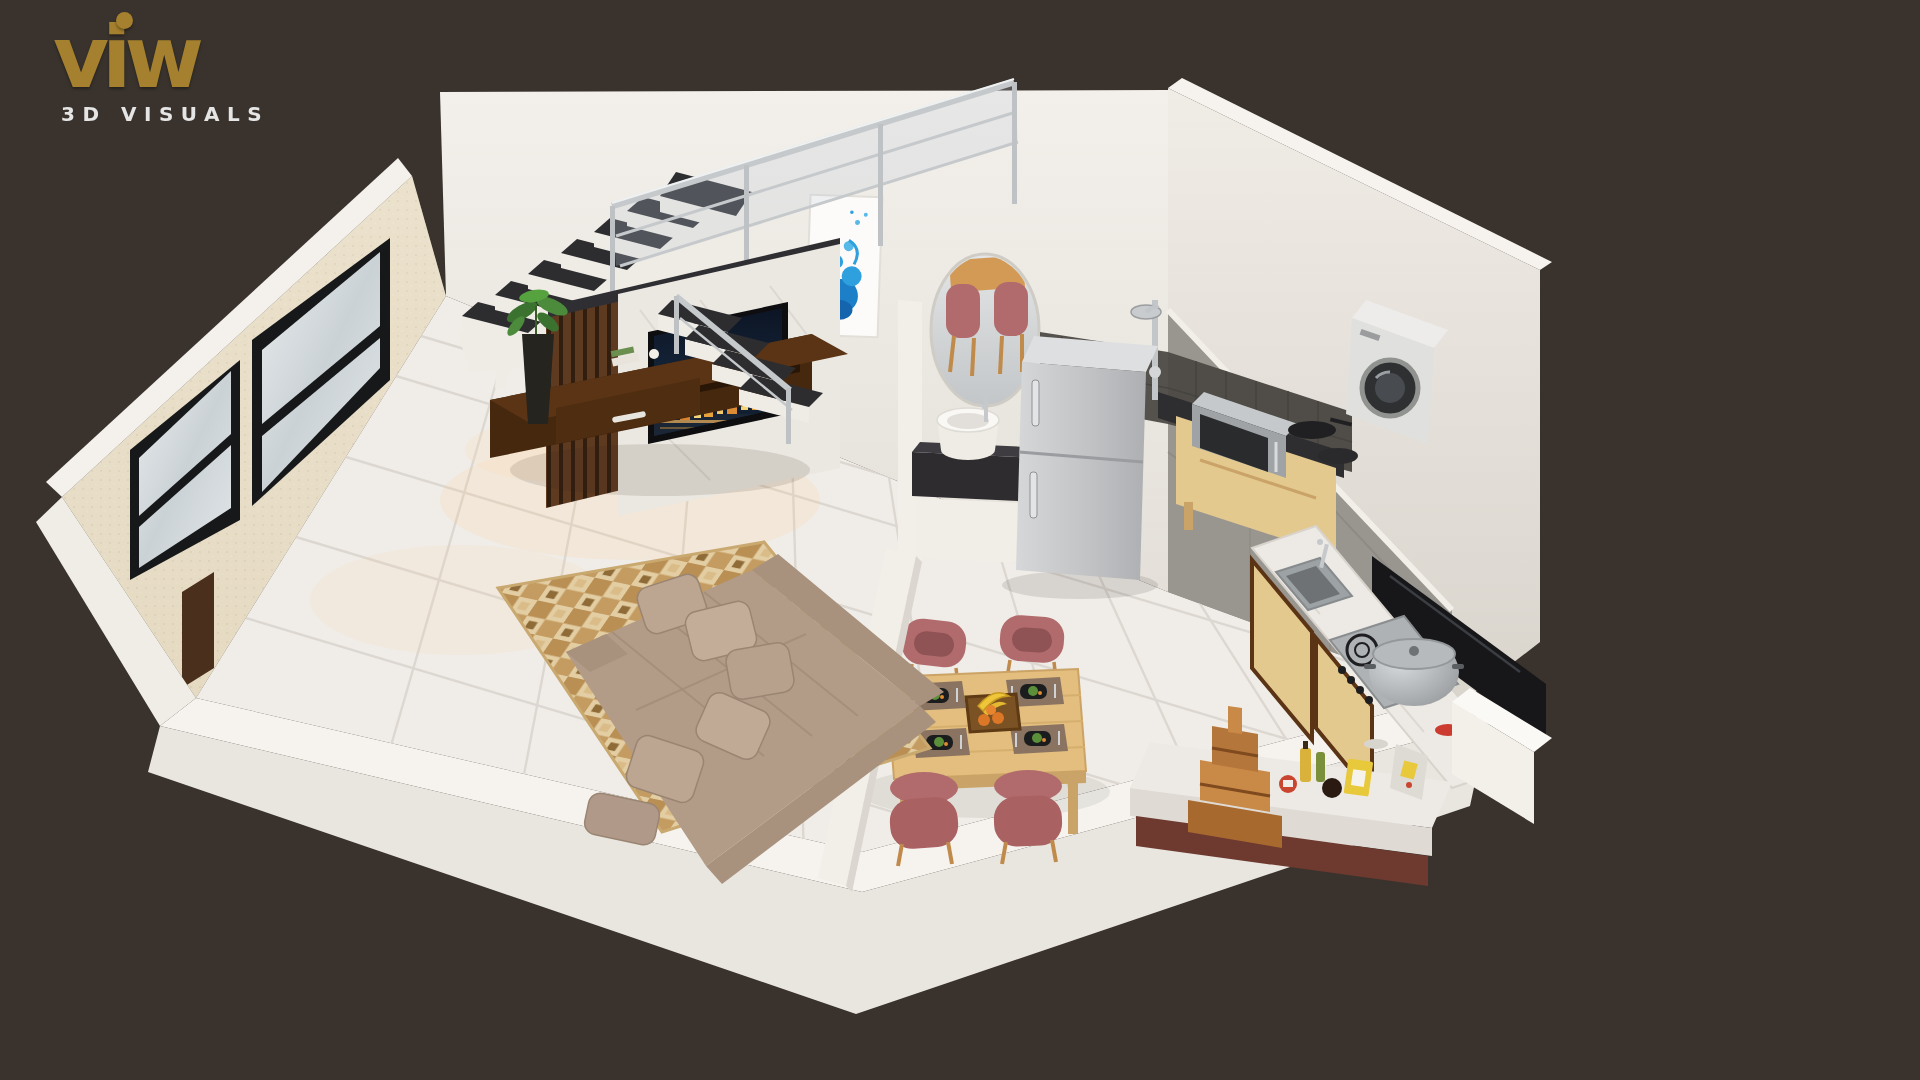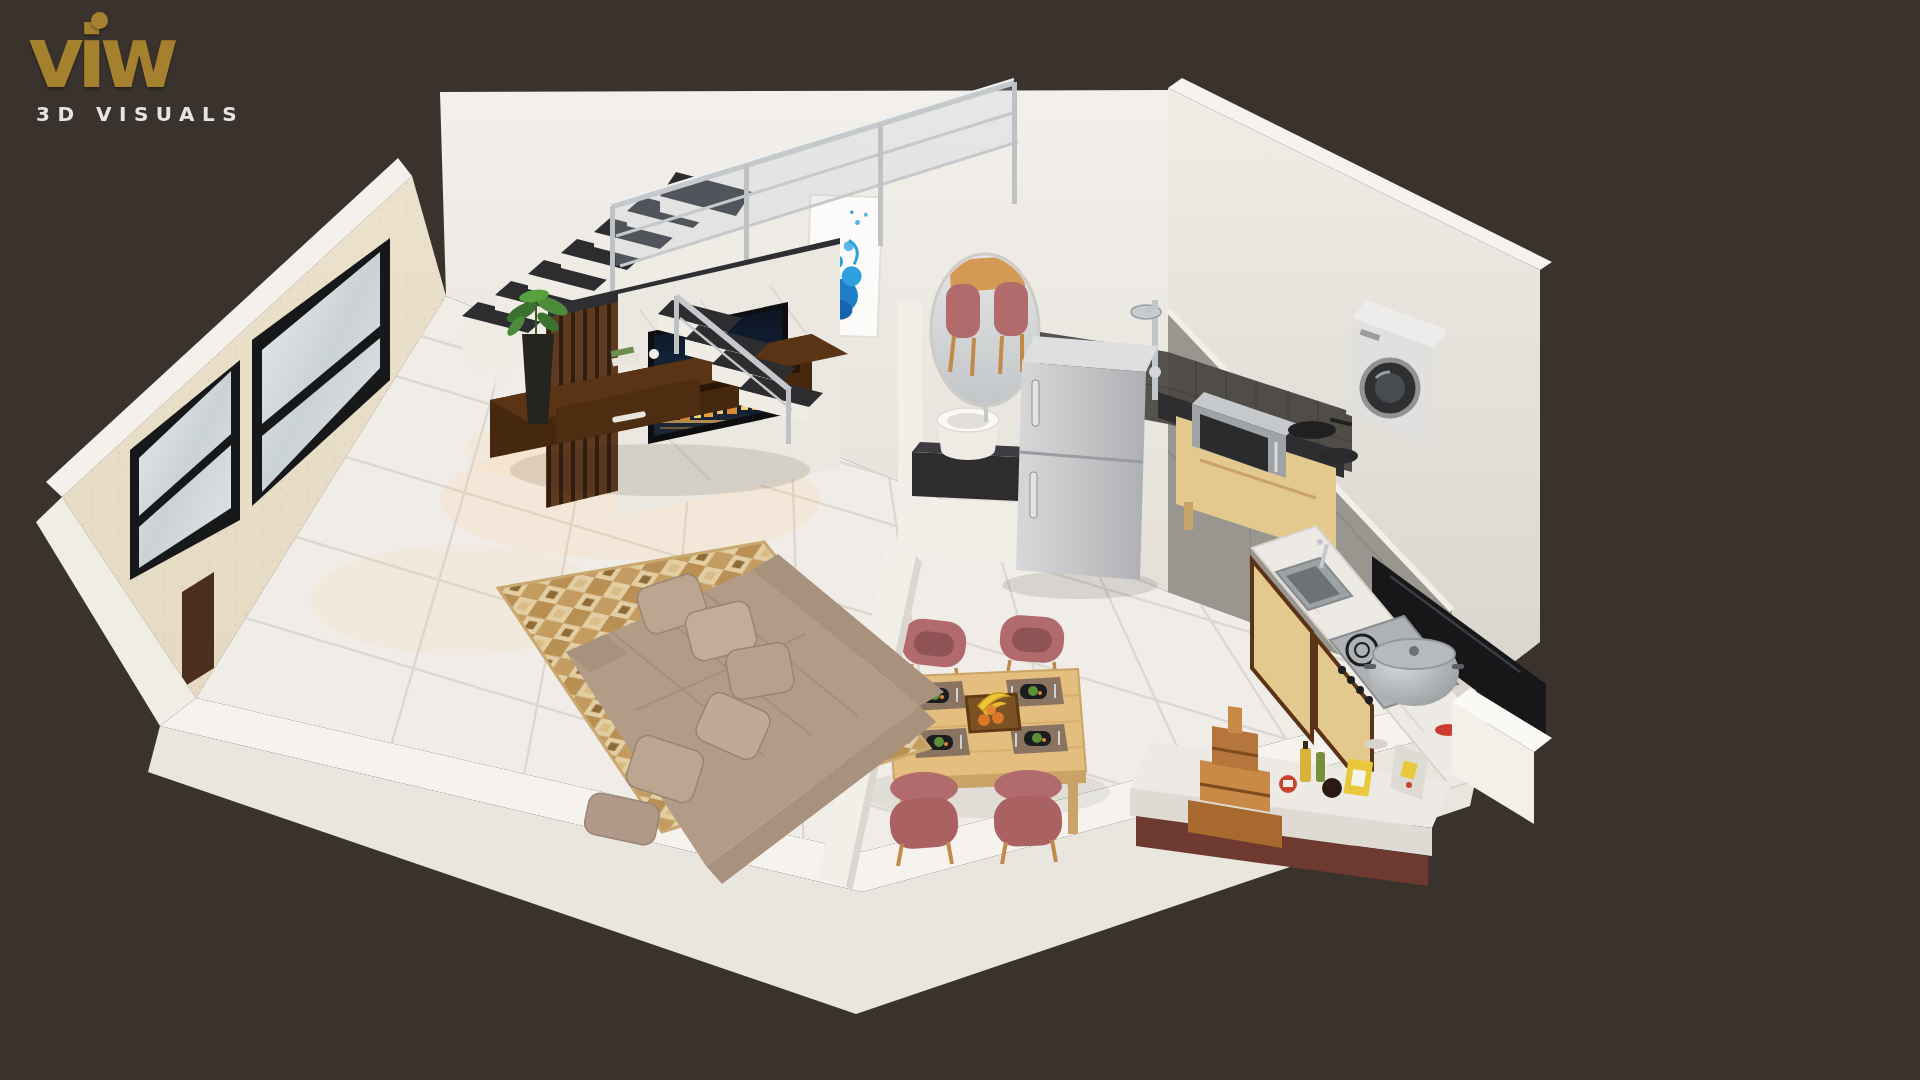--- a/index.html
+++ b/index.html
@@ -1,19 +1,19 @@
 <!DOCTYPE html>
 <html><head>
 <meta charset="utf-8">
 <style>
   html,body{margin:0;padding:0;background:#3A332D;}
   .stage{position:relative;width:1920px;height:1080px;background:#3A332D;overflow:hidden;
          font-family:"Liberation Sans", sans-serif;}
   .scene-svg{position:absolute;left:0;top:0;width:1920px;height:1080px;display:block;}
-  .logo{position:absolute;left:28px;top:14px;z-index:10;user-select:none;}
+  .logo{position:absolute;left:53px;top:14px;z-index:10;user-select:none;}
   .logo-mark{position:relative;display:inline-block;}
   .logo-text{font-family:"DejaVu Sans", sans-serif;font-weight:bold;font-style:normal;
              font-size:86px;line-height:86px;color:#A5802E;letter-spacing:-7px;
              text-shadow:0 2px 3px rgba(0,0,0,0.35);}
   .logo-dot{position:absolute;left:63px;top:-2px;width:17px;height:17px;border-radius:50%;
             background:#A5802E;box-shadow:0 2px 3px rgba(0,0,0,0.35);}
   .logo-tagline{margin-top:2px;padding-left:8px;font-family:"DejaVu Sans", sans-serif;
                 font-weight:bold;font-size:20px;letter-spacing:7.5px;color:#e5e5e5;}
 </style>
 </head>

